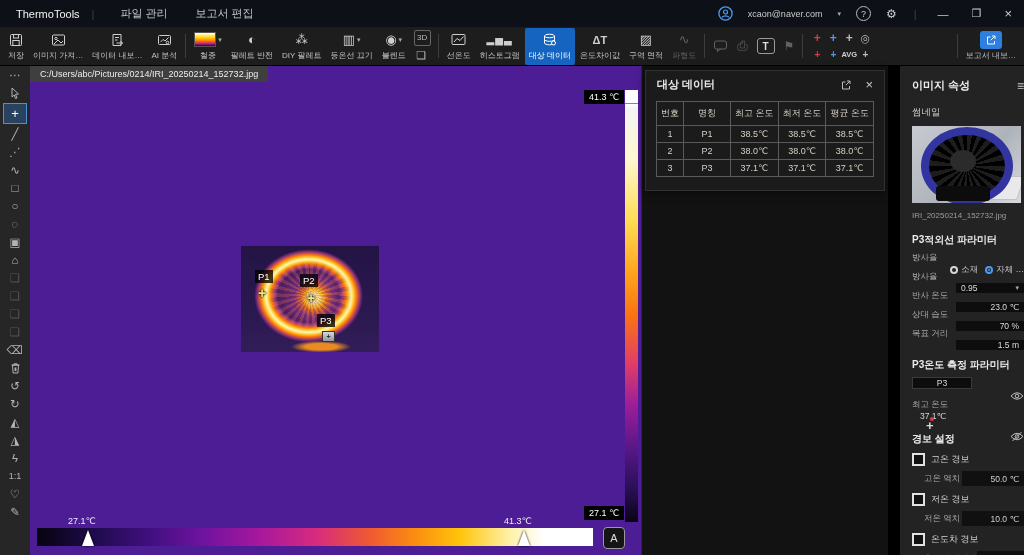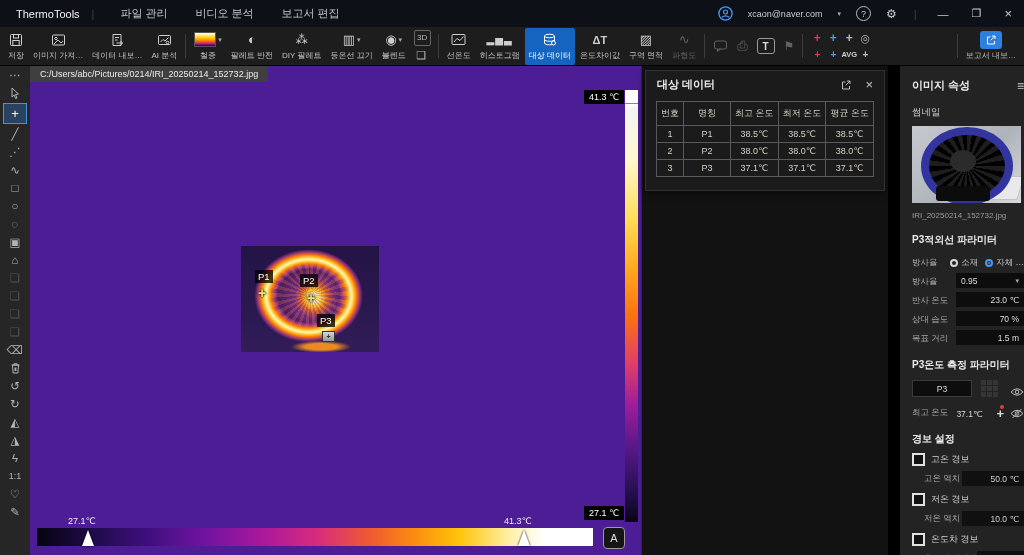--- a/index.html
+++ b/index.html
@@ -103,21 +103,21 @@
   .p-menu{margin-left:auto;font-size:12px;color:#ccc;}
   .p-sub{font-size:9.5px;color:#cfcfcf;margin:13px 0 7px;}
   .thumb{position:relative;width:109px;height:77px;background:linear-gradient(135deg,#c7cad0 0%,#aeb3ba 55%,#d8dade 100%);overflow:hidden;}
   .fanring{position:absolute;left:9px;top:1px;width:76px;height:62px;border-radius:50%;border:8px solid #3234a0;
            background:repeating-conic-gradient(#1d1d1d 0 9deg,#000 9deg 18deg);}
   .fanhub{position:absolute;left:38px;top:24px;width:26px;height:22px;border-radius:50%;background:#2b2b2b;}
   .fanbase{position:absolute;left:24px;top:60px;width:54px;height:15px;background:#0c0c0c;border-radius:3px;}
   .kbd{position:absolute;right:0px;bottom:3px;width:30px;height:22px;background:#e9e9ec;transform:skewX(-18deg);border:1px solid #c2c2c6;}
   .fname{font-size:8px;color:#9d9d9d;margin:8px 0 0;}
   .sec{font-size:10px;font-weight:bold;color:#eaeaea;margin:13px 0 5px;white-space:nowrap;}
-  .prow{display:flex;align-items:flex-end;height:17px;margin-bottom:2px;}
+  .prow{display:flex;align-items:flex-start;height:17px;margin-bottom:2px;flex-direction:column;}
   .plab{font-size:8.5px;color:#a9a9a9;white-space:nowrap;}
   .pval{margin-left:auto;background:#0d0d0d;height:15px;display:flex;align-items:center;justify-content:flex-end;
         padding:0 5px;font-size:8.5px;color:#dcdcdc;width:68px;box-sizing:border-box;}
   .psel{justify-content:space-between;}
   .radio{width:8px;height:8px;border-radius:50%;border:2px solid #d5d5d5;box-sizing:border-box;flex:none;}
   .radio.sel{border-color:#4a9af5;position:relative;}
   .radio.sel::after{content:"";position:absolute;left:1px;top:1px;width:2px;height:2px;border-radius:50%;background:#4a9af5;}
   .rlab{font-size:8.5px;color:#c9c9c9;margin:0 0 0 3px;white-space:nowrap;}
   .nbox{width:58px;height:15px;background:#0d0d0d;border:1px solid #3a3a3a;color:#ddd;font-size:8.5px;
         display:flex;align-items:center;justify-content:center;}
@@ -134,21 +134,20 @@
   .sbar{position:absolute;right:1px;top:44px;width:3px;height:382px;background:#555;border-radius:2px;}
 </style>
 </head>
 <body>
 
 <div id="titlebar">
   <span class="brand">ThermoTools</span>
   <span class="tbar-sep">|</span>
   <div class="menu">
     <div class="menu-item">파일 관리</div>
-    <div class="menu-item">비디오 분석</div>
     <div class="menu-item">보고서 편집</div>
   </div>
   <div class="tb-right">
     <span>
       <svg width="15" height="15" viewBox="0 0 15 15">
           <circle cx="7.5" cy="7.5" r="6.6" fill="none" stroke="#4a9af5" stroke-width="1.3"></circle>
           <circle cx="7.5" cy="6" r="2" fill="none" stroke="#4a9af5" stroke-width="1.2"></circle>
           <path d="M3.8 11.2 Q7.5 8.4 11.2 11.2" fill="none" stroke="#4a9af5" stroke-width="1.2"></path>
         </svg>
     </span>

